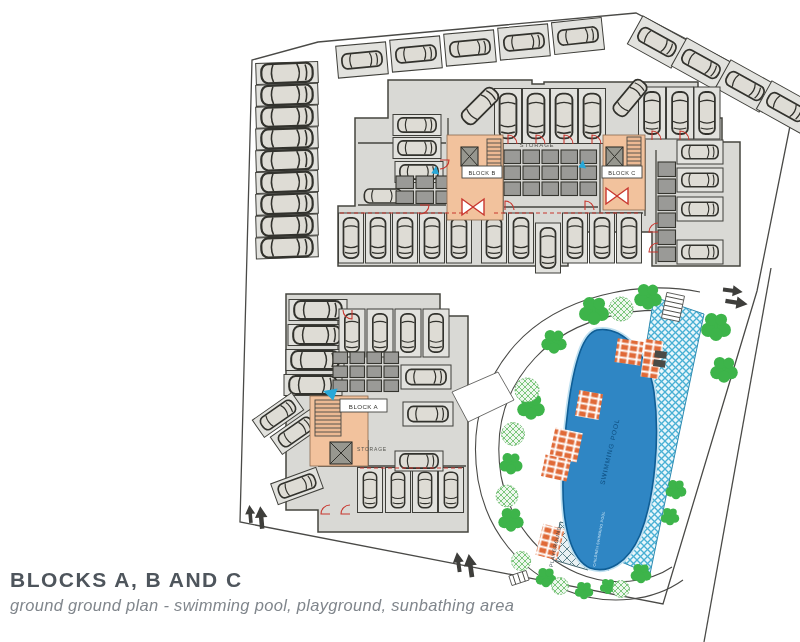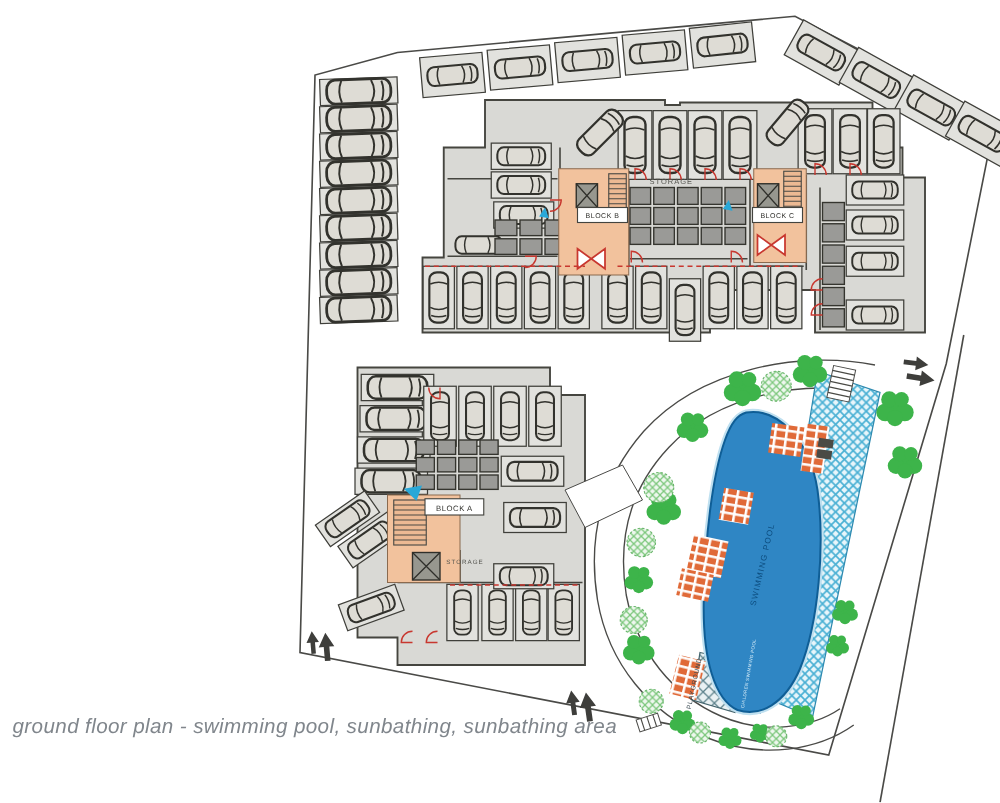--- a/index.html
+++ b/index.html
@@ -670,15 +670,16 @@
     <text class="lbl lbl-a" x="363.5" y="408.5">BLOCK A</text>
     <text class="storage-lbl" x="537" y="147">STORAGE</text>
     <text class="storage-lbl storage-lbl-a" x="372" y="451">STORAGE</text>
     <text class="pool-lbl" x="0" y="0" transform="translate(612,452) rotate(-77)">SWIMMING POOL</text>
     <text class="kids-lbl" x="0" y="0" transform="translate(600,539) rotate(-80)">CHILDREN SWIMMING POOL</text>
     <text class="play-lbl" x="0" y="0" transform="translate(557,547) rotate(-78)">PLAYGROUND</text>
   </g>
 </svg>
 
 <div class="caption">
-  <div class="subtitle">ground floor plan - swimming pool, sunbathing, sunbathing area</div>
+  <div class="title">BLOCKS A, B AND C</div>
+  <div class="subtitle">ground ground plan - swimming pool, playground, sunbathing area</div>
 </div>
 </div>
 
 </body></html>

